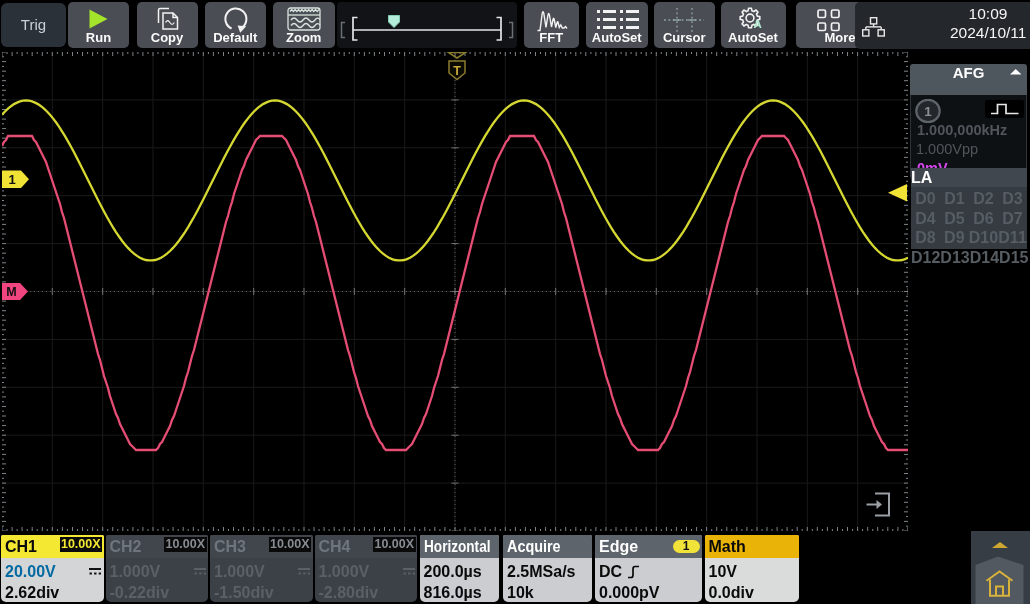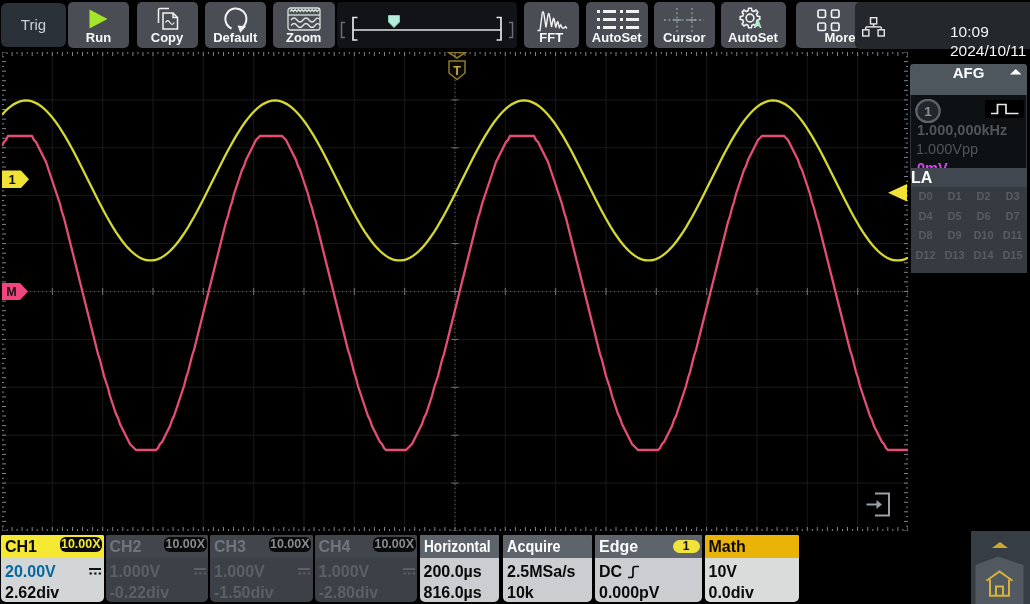--- a/index.html
+++ b/index.html
@@ -10,21 +10,21 @@
 .blk .hd{height:23.5px;font-size:16px;line-height:24px;padding-left:4px;position:relative}
 .r1,.r2{position:absolute;left:0;right:0;height:21.5px;font-size:16px;line-height:21.5px;padding-left:4px}
 .r1{top:26px}.r2{top:47.5px}
 .dim .hd{color:#6e757c;background:#40464c}
 .dim{background:#3b4147}
 .dim .r1,.dim .r2{color:#5a6066}
 .lt{background:#cbcdd0}
 .lt .hd{color:#fff;background:#5d646b}
 .lt .r1,.lt .r2{color:#0a0a0a}
 .sqz{display:inline-block;transform:scaleX(0.85);transform-origin:0 50%}
-.pill{position:absolute;right:1.5px;top:2.5px;width:42.5px;height:15px;background:#0a0a0a;border-radius:6px;font-size:12.5px;font-weight:bold;text-align:center;line-height:15px}
+.pill{position:absolute;right:1.5px;top:2.5px;width:42.5px;height:15px;background:#0a0a0a;border-radius:0;font-size:12.5px;font-weight:bold;text-align:center;line-height:15px}
 </style></head>
 <body>
 
 <div class="abs" style="left:1px;top:3px;width:65px;height:44px;background:#2b3138;border-radius:6px;color:#c6d0da;font-size:15px;text-align:center;line-height:44px">Trig</div>
 <div class="btn" style="left:68px;width:61px">
  <svg class="abs" style="left:21px;top:7px" width="19" height="20">
       <path d="M0.5,0.5 L18.5,10 L0.5,19.5 Z" fill="#a4e52c"></path>
     </svg>
  <div class="lbl">Run</div>
 </div>
@@ -121,21 +121,21 @@
 <div class="abs" style="left:855px;top:2px;width:175px;height:47px;background:#24272c;border-radius:5px 0 0 5px">
  <svg class="abs" style="left:7px;top:15px" width="23" height="20" fill="none" stroke="#e8e8e8" stroke-width="1.4">
   <rect x="8.5" y="0.7" width="6.2" height="6.2"></rect>
   <rect x="0.7" y="12.8" width="6.2" height="6.2"></rect>
       <rect x="16.1" y="12.8" width="6.2" height="6.2"></rect>
   <line x1="11.6" y1="6.9" x2="11.6" y2="9.9"></line>
       <line x1="3.8" y1="9.9" x2="19.2" y2="9.9"></line>
   <line x1="3.8" y1="9.9" x2="3.8" y2="12.8"></line>
       <line x1="19.2" y1="9.9" x2="19.2" y2="12.8"></line>
  </svg>
- <div class="abs" style="left:95px;top:21px;width:76px;text-align:left;color:#f5f5f5;font-size:15.5px;line-height:18.5px">10:09<br>2024/10/11</div>
+ <div class="abs" style="left:95px;top:3px;width:76px;text-align:center;color:#f5f5f5;font-size:15.5px;line-height:18.5px">10:09<br>2024/10/11</div>
 </div>
 
 <svg style="position:absolute;left:2px;top:52px" width="906" height="479" viewBox="0 0 906 479">
 <line x1="50.3" y1="0" x2="50.3" y2="479" stroke="#1a1a1a" stroke-width="1"></line>
     <line x1="100.7" y1="0" x2="100.7" y2="479" stroke="#1a1a1a" stroke-width="1"></line>
     <line x1="151.0" y1="0" x2="151.0" y2="479" stroke="#1a1a1a" stroke-width="1"></line>
     <line x1="201.3" y1="0" x2="201.3" y2="479" stroke="#1a1a1a" stroke-width="1"></line>
     <line x1="251.7" y1="0" x2="251.7" y2="479" stroke="#1a1a1a" stroke-width="1"></line>
     <line x1="302.0" y1="0" x2="302.0" y2="479" stroke="#1a1a1a" stroke-width="1"></line>
     <line x1="352.3" y1="0" x2="352.3" y2="479" stroke="#1a1a1a" stroke-width="1"></line>
@@ -789,21 +789,21 @@
           <path d="M6,13.5 L12.5,13.5 L12.5,4.5 L21,4.5 L21,13.5 L33.5,13.5"></path>
         </svg>
   </div>
   <div class="abs" style="left:6px;top:27px;color:#50565c;font-size:14.5px;font-weight:bold">1.000,000kHz</div>
   <div class="abs" style="left:5px;top:46.5px;color:#50565c;font-size:14.5px;font-weight:normal">1.000Vpp</div>
   <div class="abs" style="left:6px;top:65.5px;color:#d946ef;font-size:14.5px;font-weight:bold">0mV</div>
  </div>
 </div>
 <div class="abs" style="left:911px;top:168px;width:116px;height:96.5px">
  <div style="height:19px;background:#40474f;text-align:left;color:#fff;font-size:16px;font-weight:bold;line-height:19px">LA</div>
- <div style="height:86px;background:#353b41;position:relative;color:#565d63;font-weight:bold;font-size:11px">
+ <div style="height:62px;background:#353b41;position:relative;color:#565d63;font-weight:bold;font-size:16px">
   <div class="abs" style="left:0;top:3px;width:100%;display:flex;text-align:center">
         <span style="flex:1">D0</span>
         <span style="flex:1">D1</span>
         <span style="flex:1">D2</span>
         <span style="flex:1">D3</span>
       </div>
   <div class="abs" style="left:0;top:22.5px;width:100%;display:flex;text-align:center">
         <span style="flex:1">D4</span>
         <span style="flex:1">D5</span>
         <span style="flex:1">D6</span>

